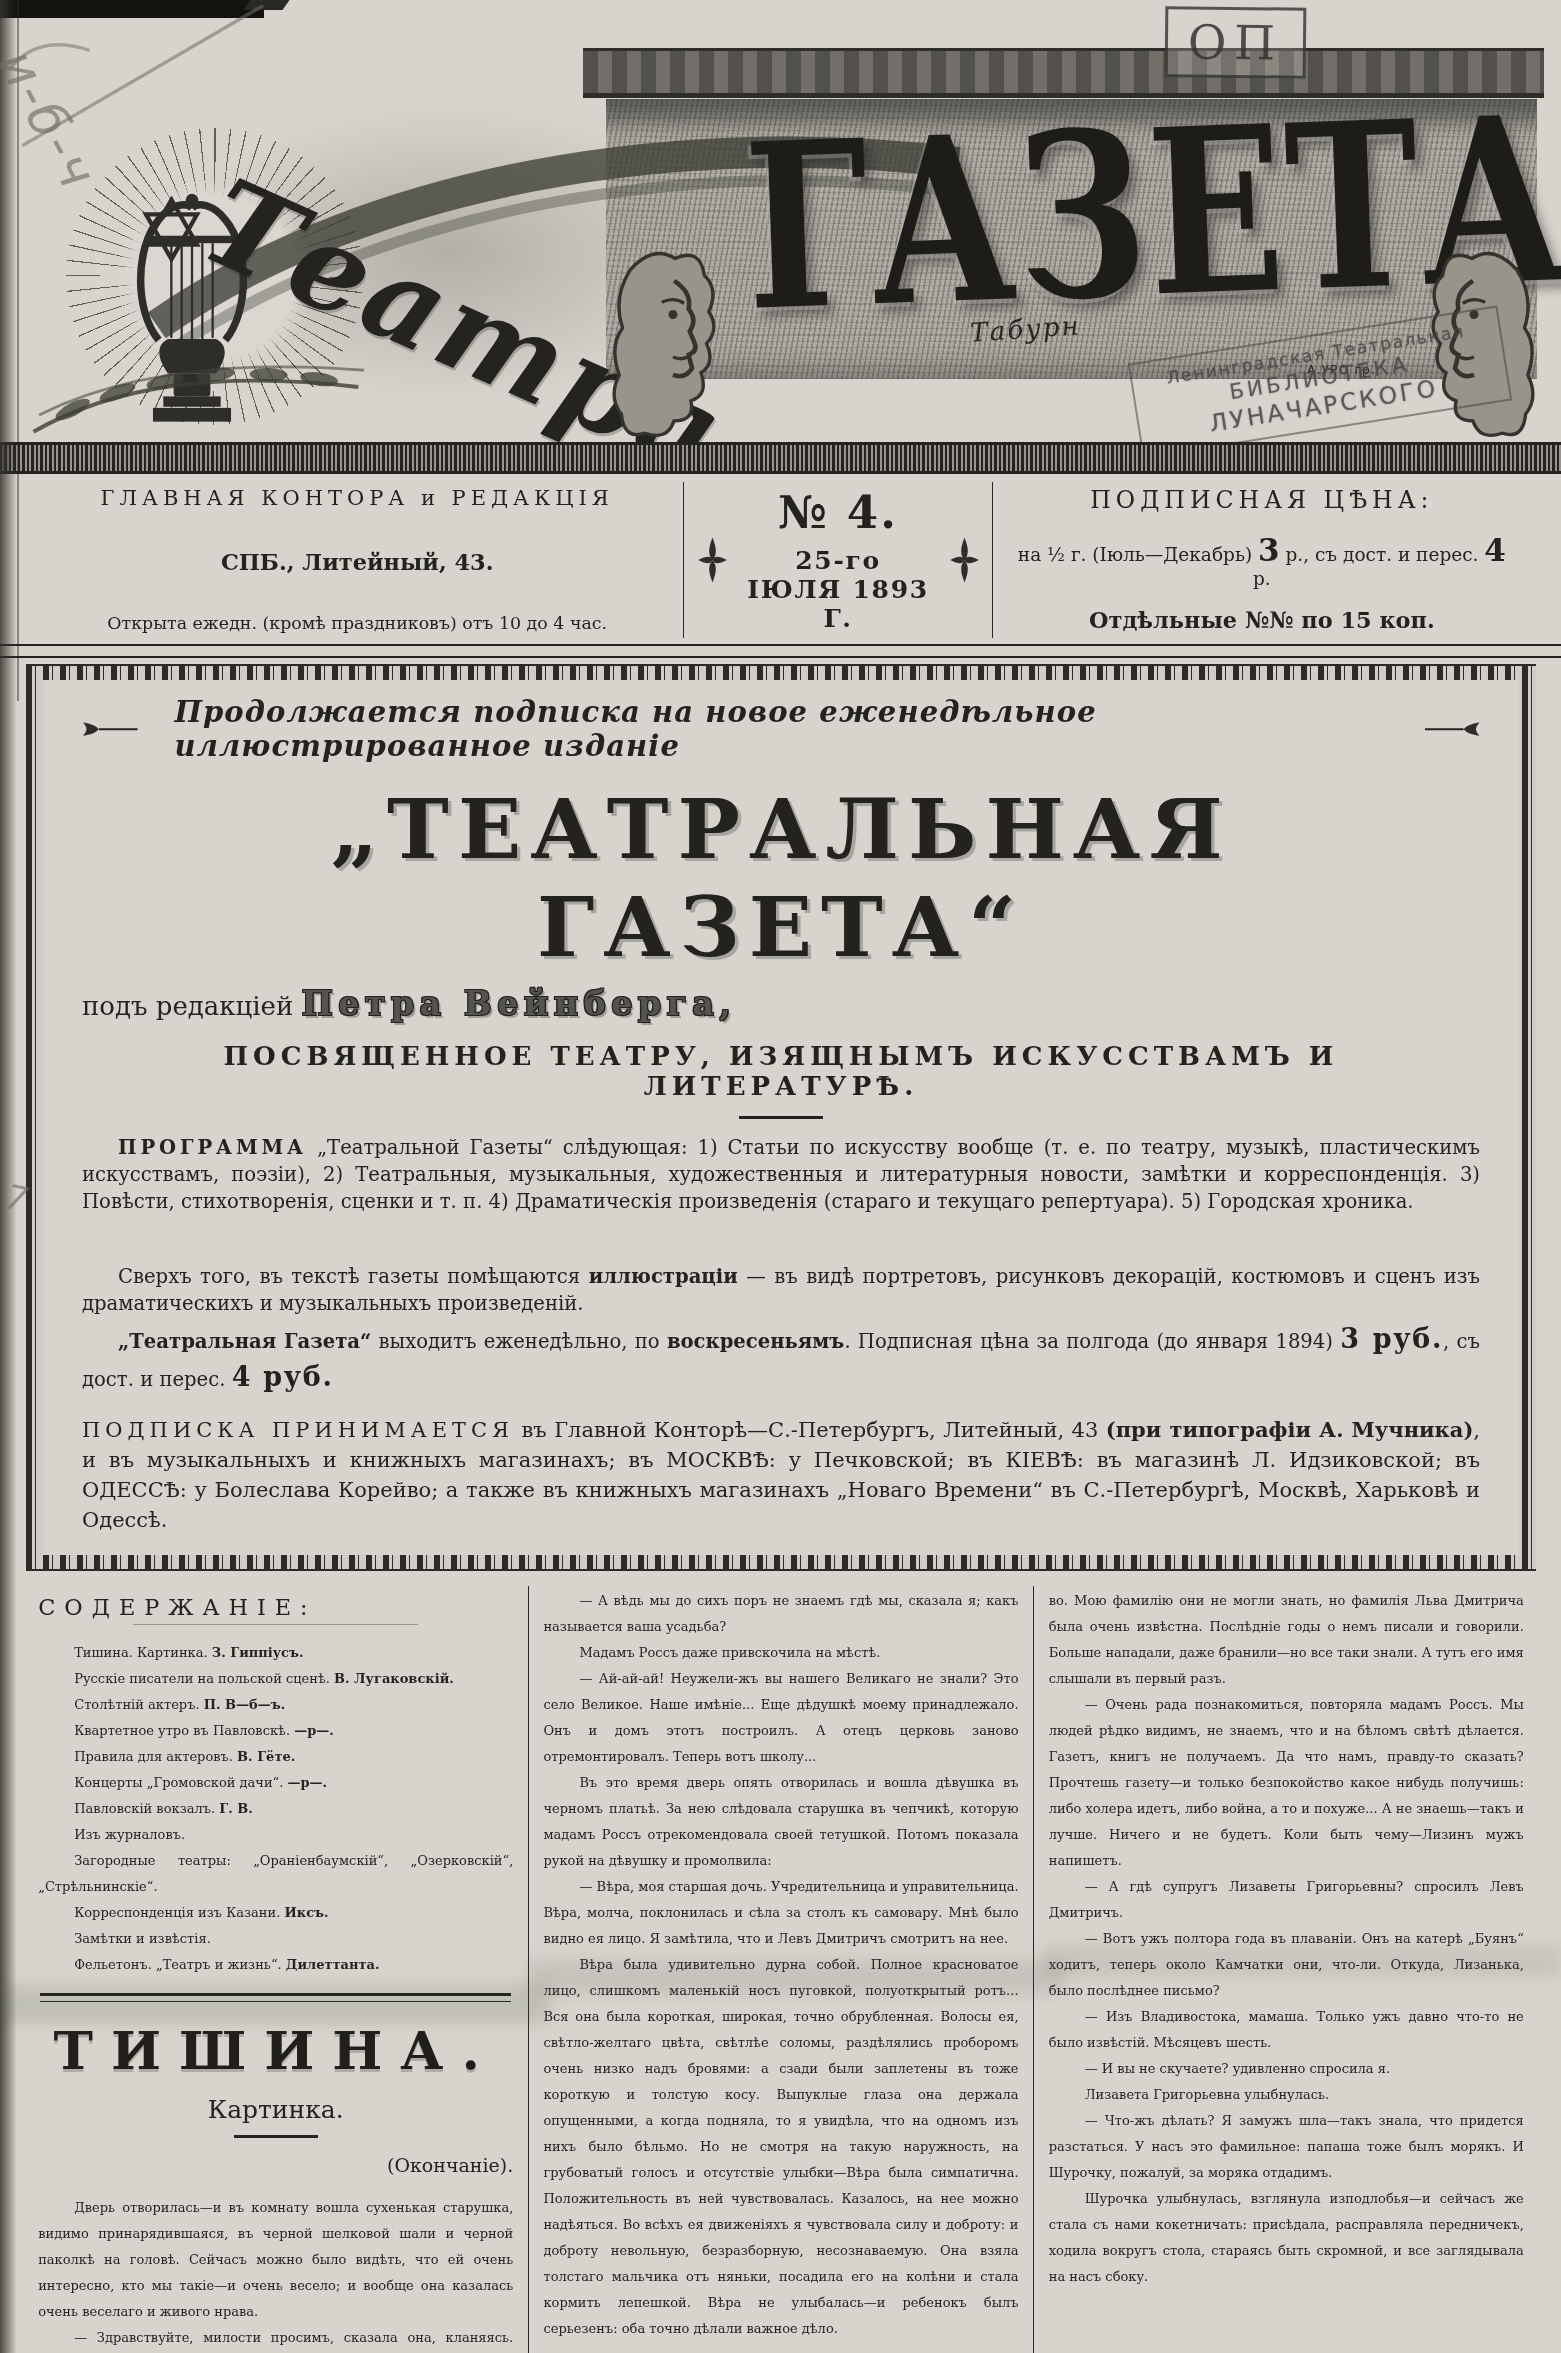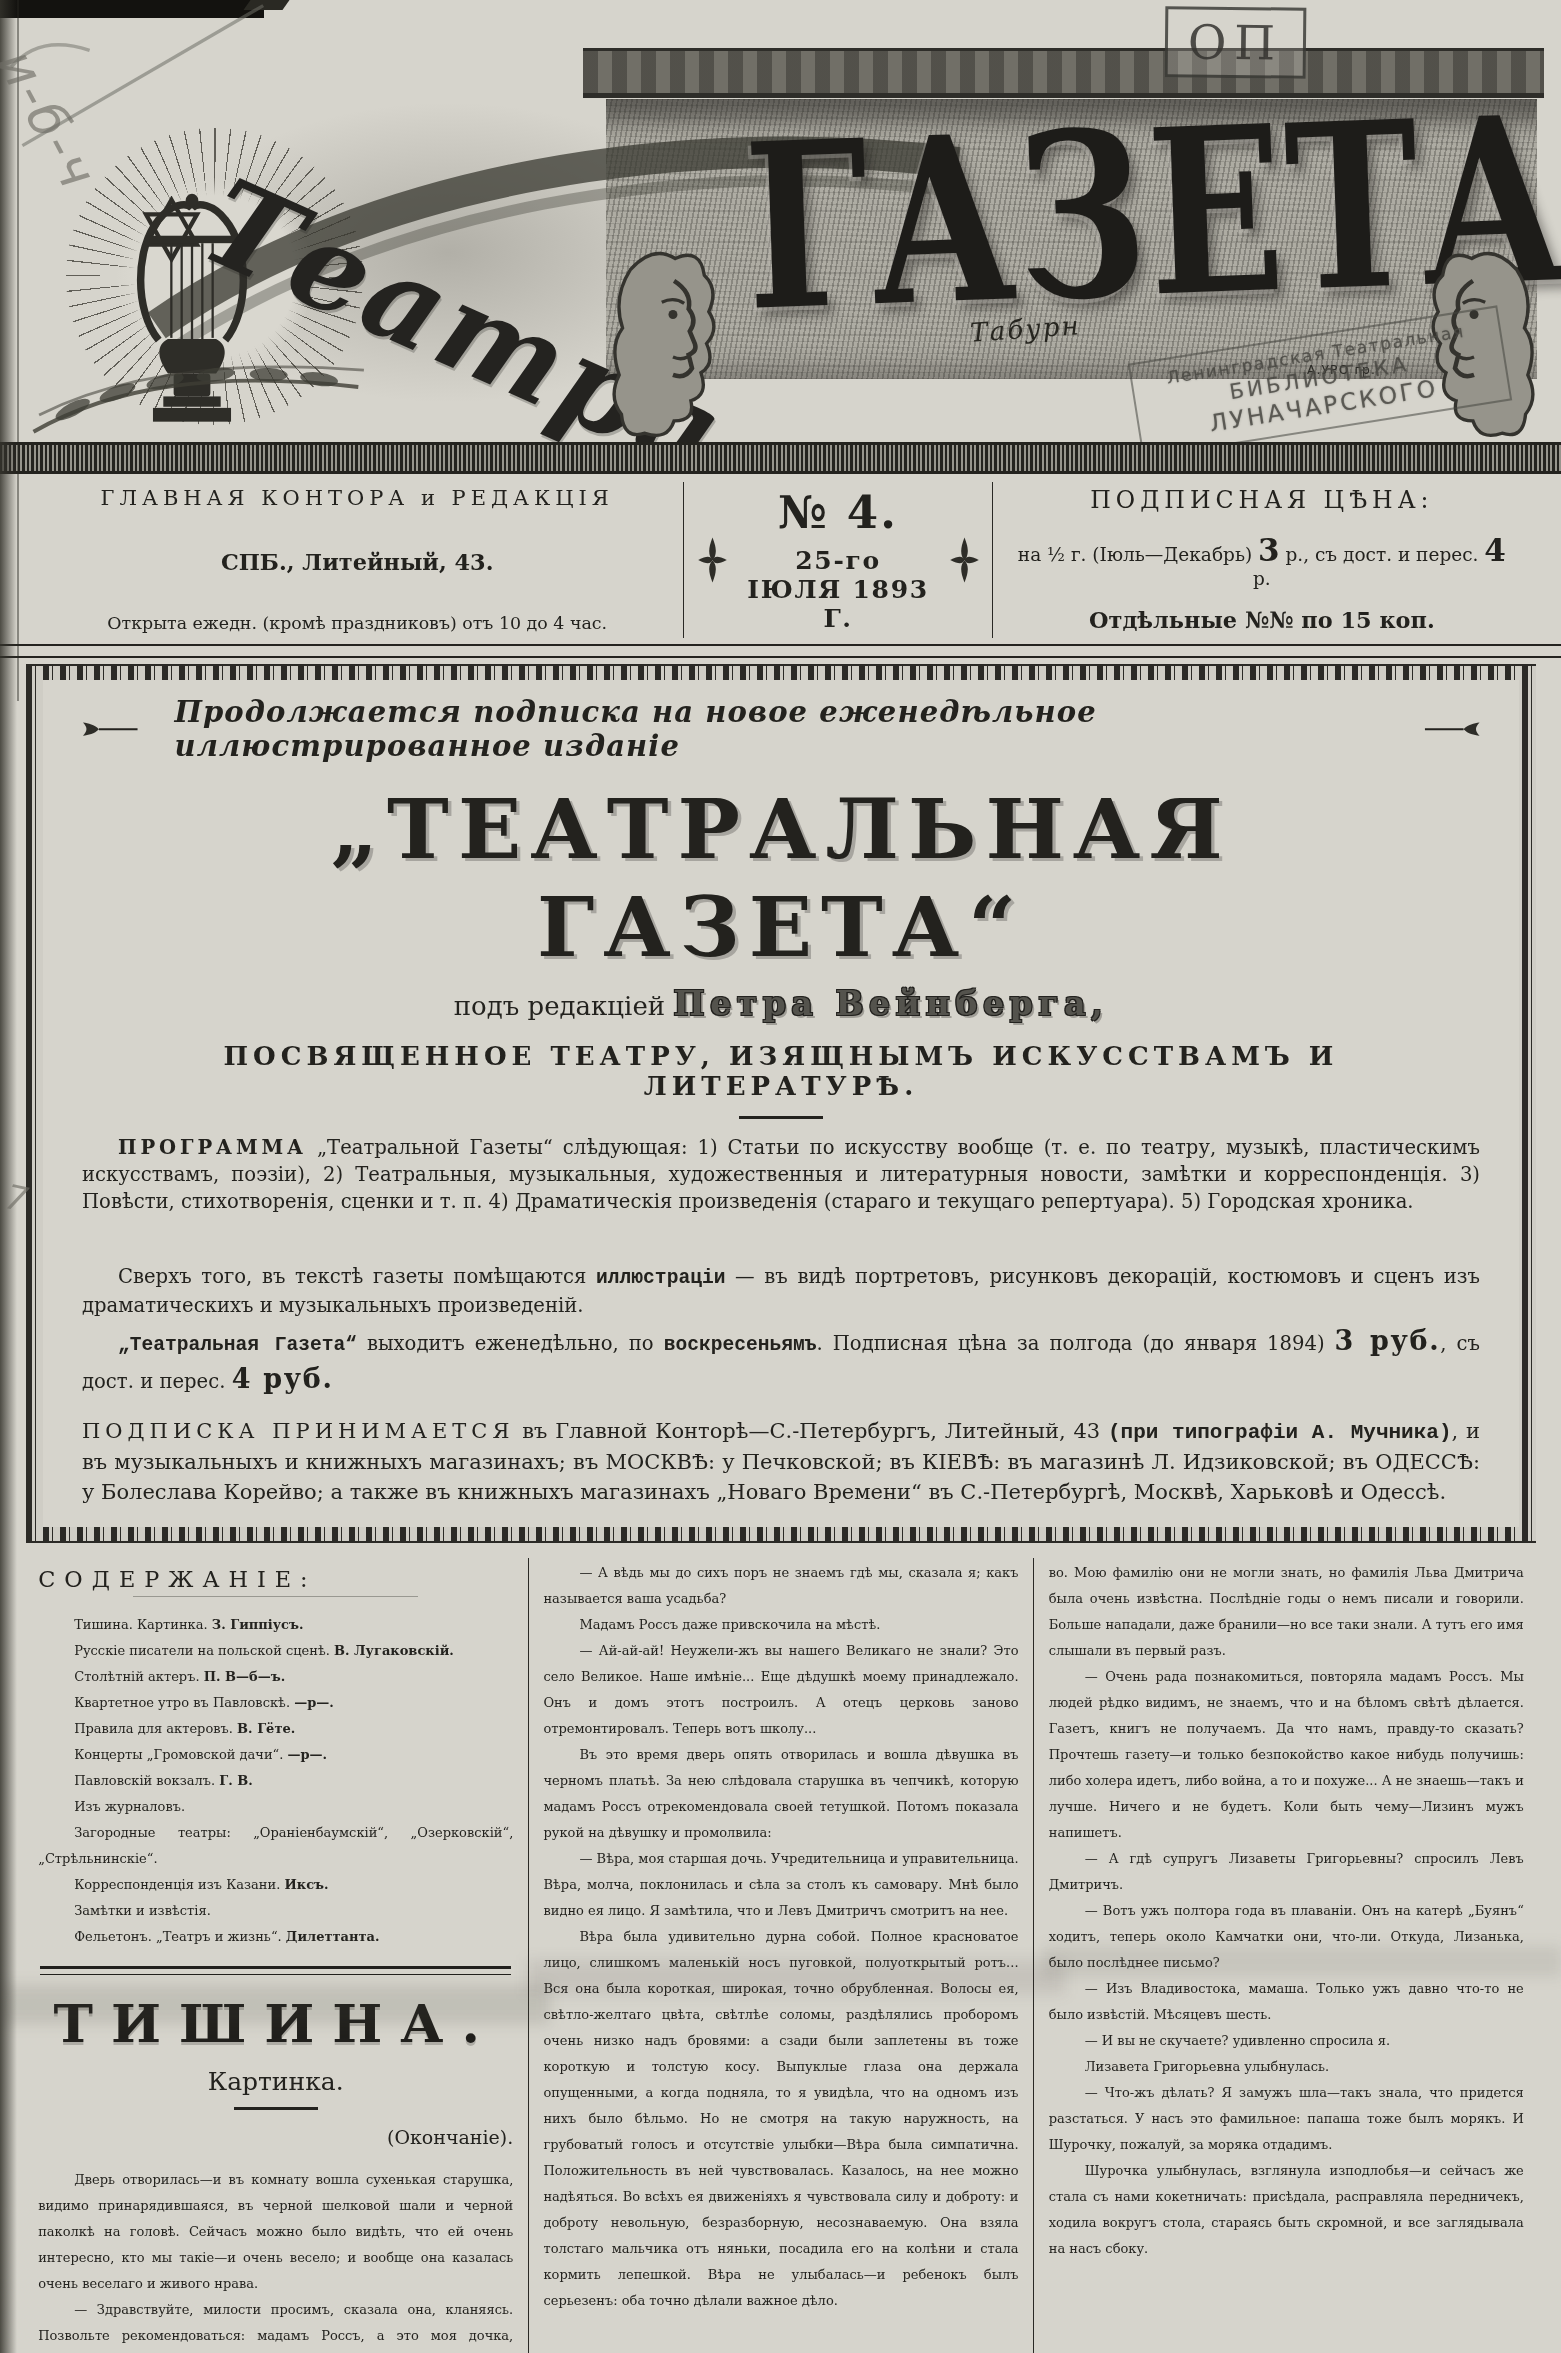--- a/index.html
+++ b/index.html
@@ -84,30 +84,30 @@
   .fleuron{flex:none;}
   .thin-rules{flex:none;height:10px;margin:1.1px 0 5.6px;border-top:2.2px solid #24231f;border-bottom:2.2px solid #24231f;}
   
   .annc-frame{flex:none;margin:0 26px;padding:14.6px 17px;border-top:2.2px solid #2b2a26;border-bottom:2.2px solid #2b2a26;
               background:repeating-linear-gradient(90deg,#2b2a26 0 5.6px,#cfcdc5 5.6px 9px,#2b2a26 9px 10px,#cfcdc5 10px 17px);}
   .annc-inner{background:#d6d4cc;padding:14.6px 39px 19px;}
   .annc-lead{display:flex;align-items:center;justify-content:center;gap:36px;
              font-size:29px;font-style:italic;font-weight:bold;letter-spacing:1.1px;}
   .annc-title{text-align:center;font-size:83px;font-weight:bold;letter-spacing:9px;margin:17px 0 7.9px;
               color:#23221e;text-shadow:3.4px 3.4px 0 rgba(33,32,29,.26);}
-  .annc-editor{text-align:center;font-size:26px;margin-bottom:18px;}
+  .annc-editor{text-align:left;font-size:26px;margin-bottom:18px;}
   .editor-name{font-size:33px;font-weight:bold;letter-spacing:5.6px;color:#54534d;
                text-shadow:-1.1px -1.1px 0 #23221f,1.1px -1.1px 0 #23221f,-1.1px 1.1px 0 #23221f,1.1px 1.1px 0 #23221f,2.8px 2.8px 0 rgba(35,34,31,.3);}
   .annc-dedication{text-align:center;font-size:26px;font-weight:bold;letter-spacing:5px;margin-top:13.5px;}
   .mini-rule{width:84px;height:3.4px;background:#23221e;margin:14.6px auto;}
   .prog{display:flex;gap:45px;font-size:19.6px;line-height:1.38;text-align:justify;flex-direction:column;}
   .prog .pcol{flex:1 1 0;}
   .prog p{margin:0 0 3.4px;text-indent:36px;}
   .lead-caps{font-weight:bold;letter-spacing:3.9px;}
-  .bb{font-weight:bold;font-family:Liberation Mono, monospace;}
+  .bb{font-weight:bold;}
   .big-rub{font-size:27px;font-weight:bold;letter-spacing:1.7px;}
   .subscribe{margin-top:17px;font-size:21px;line-height:1.42;text-align:justify;}
   .sp{letter-spacing:5px;}
   
   .columns{flex:1;display:flex;margin:14.6px 23.6px 0;overflow:hidden;}
   .col{flex:1 1 0;padding:2.2px 14.6px;overflow:hidden;}
   .col + .col{border-left:1.7px solid #2a2925;}
   .toc-head{font-size:22.4px;letter-spacing:9px;margin:5.6px 0 4.5px;}
   .toc-sep{width:60%;height:1.1px;background:rgba(40,39,33,.35);margin:0 auto 14.6px;}
   .toc-item{font-size:17.4px;line-height:25px;margin:0;text-indent:22.4px;}

